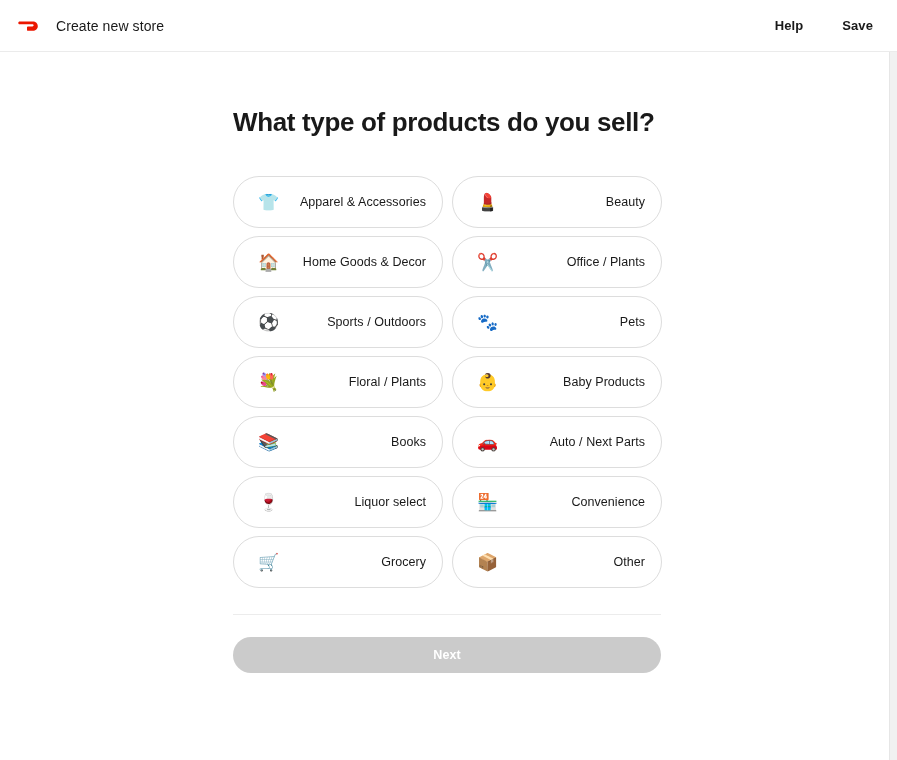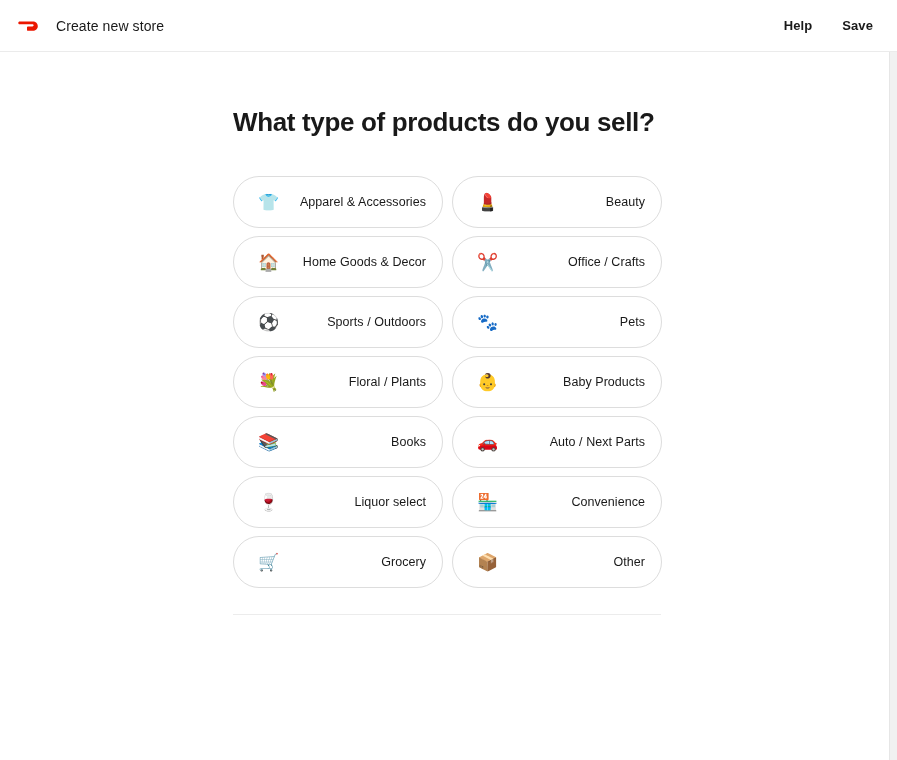--- a/index.html
+++ b/index.html
@@ -76,21 +76,21 @@
     color: #191919;
     letter-spacing: 0.1px;
     white-space: nowrap;
   }
 
   .topbar-actions {
     margin-left: auto;
     margin-right: 24px;
     display: flex;
     align-items: flex-start;
-    gap: 30px;
+    gap: 39px;
     padding-left: 21px;
   }
 
   .topbar-link {
     font-size: 13px;
     font-weight: 700;
     color: #191919;
     text-decoration: none;
     letter-spacing: 0.1px;
     cursor: pointer;
@@ -231,21 +231,21 @@
           <button class="cat-card">
             <span class="cat-icon">💄</span>
             <span class="cat-label">Beauty</span>
           </button>
           <button class="cat-card">
             <span class="cat-icon">🏠</span>
             <span class="cat-label">Home Goods &amp; Decor</span>
           </button>
           <button class="cat-card">
             <span class="cat-icon">✂️</span>
-            <span class="cat-label">Office / Crafts</span>
+            <span class="cat-label">Office / Plants</span>
           </button>
           <button class="cat-card">
             <span class="cat-icon">⚽</span>
             <span class="cat-label">Sports / Outdoors</span>
           </button>
           <button class="cat-card">
             <span class="cat-icon">🐾</span>
             <span class="cat-label">Pets</span>
           </button>
           <button class="cat-card">
@@ -277,17 +277,18 @@
             <span class="cat-label">Grocery</span>
           </button>
           <button class="cat-card">
             <span class="cat-icon">📦</span>
             <span class="cat-label">Other</span>
           </button>
         </div>
 
       <div class="divider"></div>
 
+      <button class="next-btn">Next</button>
 
     </div>
   </div>
 
 </div>
 
 </body></html>

